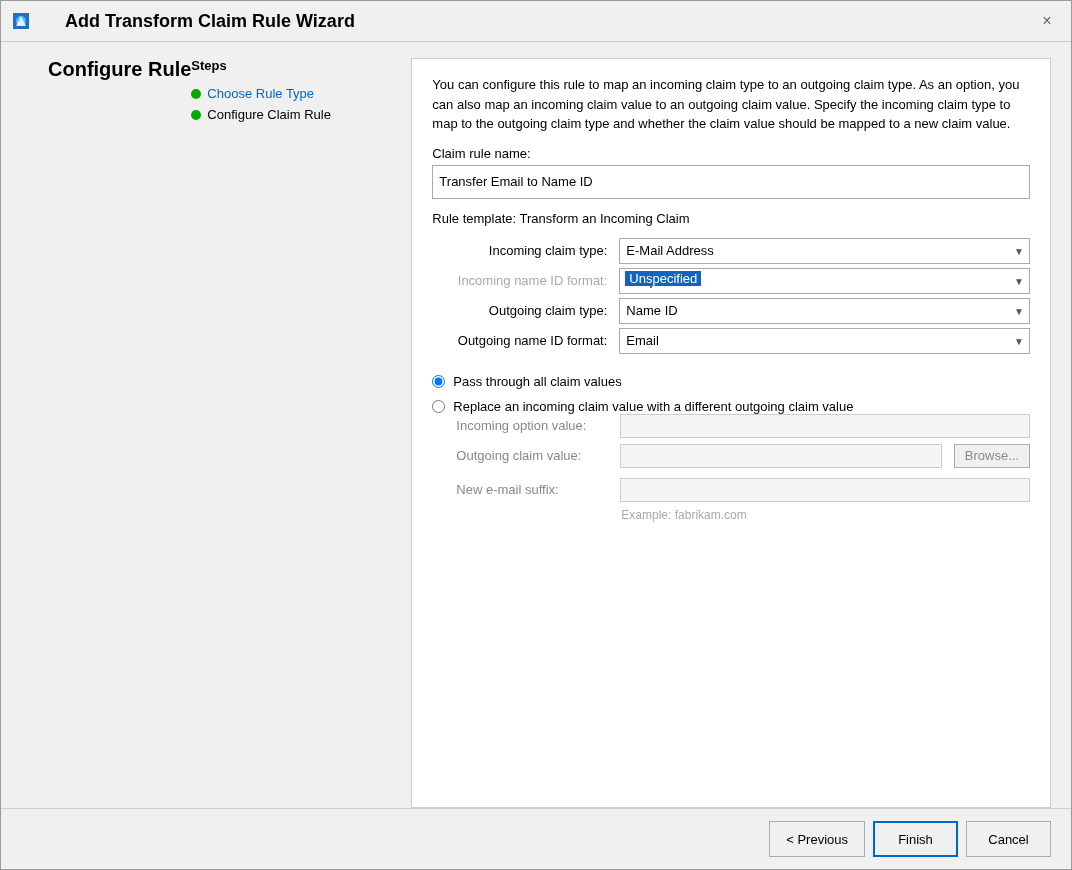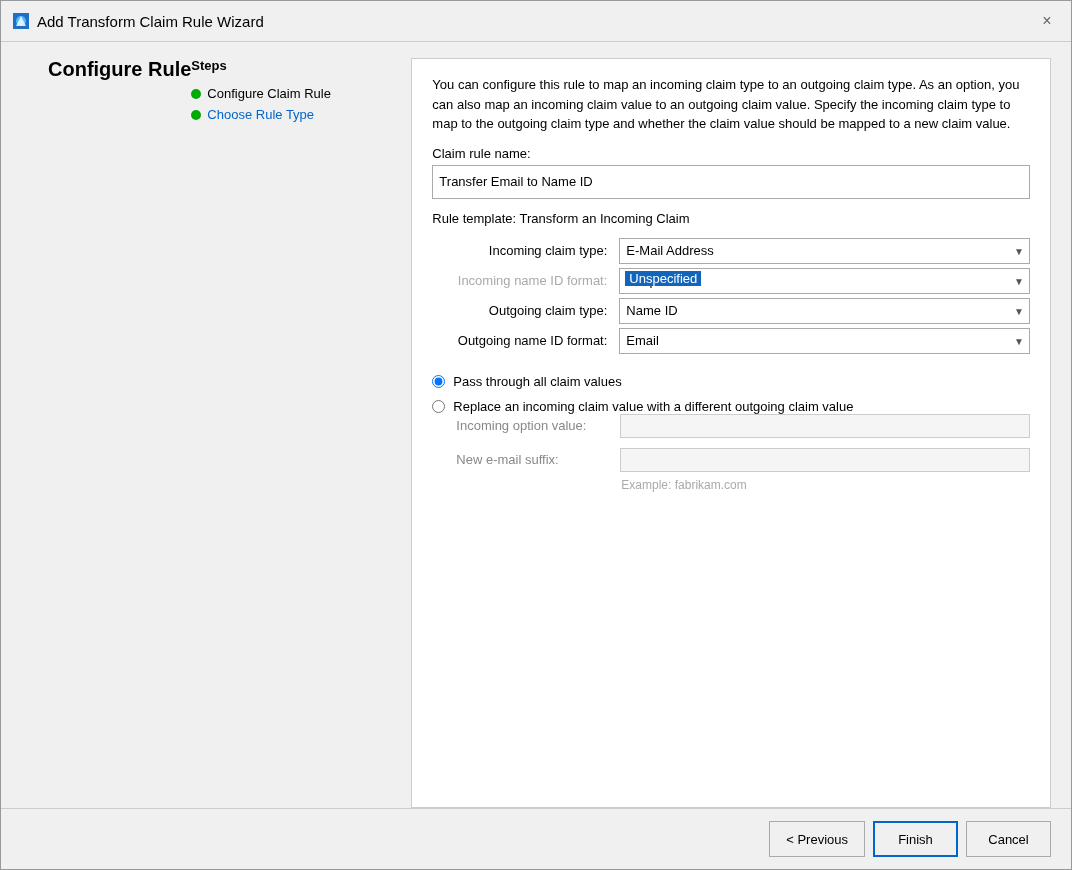--- a/index.html
+++ b/index.html
@@ -33,22 +33,23 @@
       display: flex;
       align-items: center;
       gap: 8px;
     }
     .title-icon {
       width: 16px;
       height: 16px;
       display: inline-block;
     }
     .title-text {
-      font-size: 15px;
-      font-weight: normal;
+      font-size: 18px;
+      font-weight: bold;
+      margin-left: 28px;
     }
     .close-btn {
       width: 24px;
       height: 24px;
       background: none;
       border: none;
       cursor: pointer;
       font-size: 16px;
       color: #666;
       display: flex;
@@ -288,27 +289,27 @@
     <button class="close-btn">×</button>
   </div>
 
   <div class="window-body">
     <div class="page-title">Configure Rule</div>
 
     <div class="main-content">
 
       <div class="sidebar">
         <div class="sidebar-heading">Steps</div>
+        <div class="sidebar-item active">
+          <span class="dot"></span>
+          <a href="#">Choose Rule Type</a>
+        </div>
         <div class="sidebar-item current">
           <span class="dot"></span>
           <span>Configure Claim Rule</span>
-        </div>
-        <div class="sidebar-item active">
-          <span class="dot"></span>
-          <a href="#">Choose Rule Type</a>
         </div>
       </div>
 
       <div class="content-panel">
         <div class="description-text">You can configure this rule to map an incoming claim type to an outgoing claim type. As an option, you can also map an incoming claim value to an outgoing claim value. Specify the incoming claim type to map to the outgoing claim type and whether the claim value should be mapped to a new claim value.</div>
 
         <div>
           <div class="field-label">Claim rule name:</div>
           <input type="text" class="text-input" value="Transfer Email to Name ID" style="">
         </div>
@@ -369,20 +370,25 @@
           <div>
             <div class="radio-row">
               <input type="radio" name="claim-option" id="radio-replace" style="">
               <label for="radio-replace" class="radio-label">Replace an incoming claim value with a different outgoing claim value</label>
             </div>
             <div class="sub-fields">
               <div class="sub-field-row">
                 <div class="sub-field-label">Incoming option value:</div>
                 <input type="text" class="sub-field-input" disabled="" style="">
               </div>
+              <div class="sub-field-row">
+                <div class="sub-field-label">Outgoing claim value:</div>
+                <input type="text" class="sub-field-input" disabled="" style="">
+                <button class="browse-btn" disabled="">Browse...</button>
+              </div>
             </div>
           </div>
 
           <div>
             <div class="sub-fields">
               <div class="sub-field-row">
                 <div class="sub-field-label">New e-mail suffix:</div>
                 <input type="text" class="sub-field-input" disabled="" style="">
               </div>
               <div class="example-text">Example: fabrikam.com</div>

